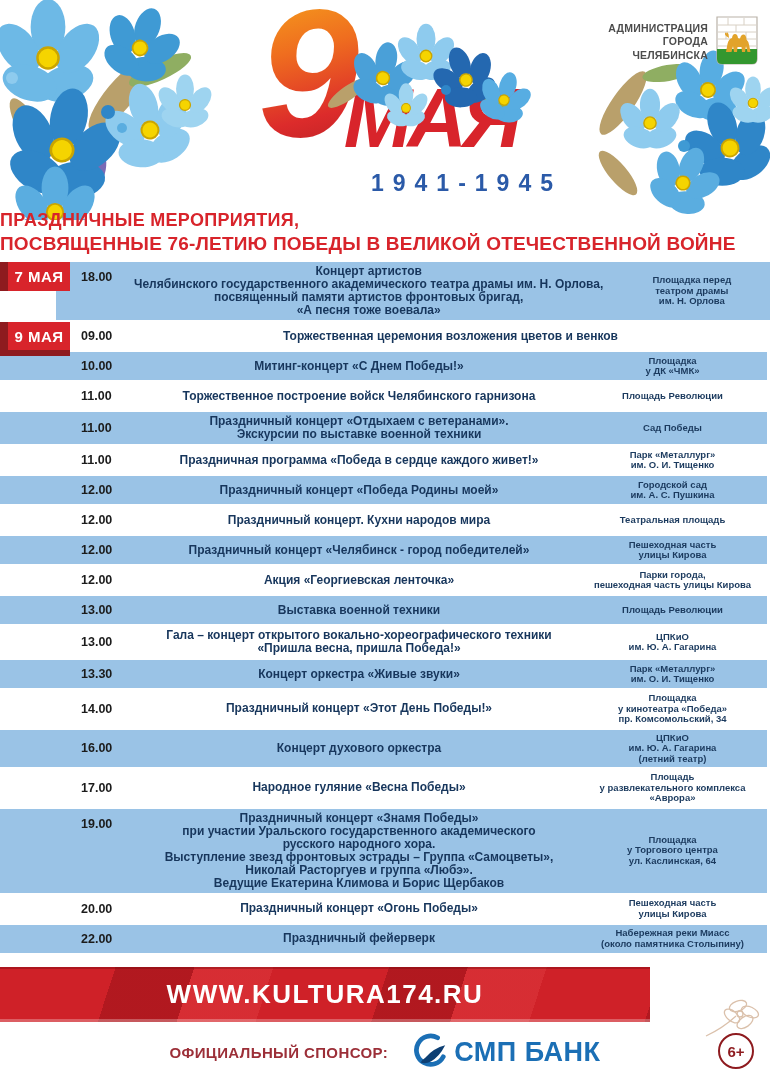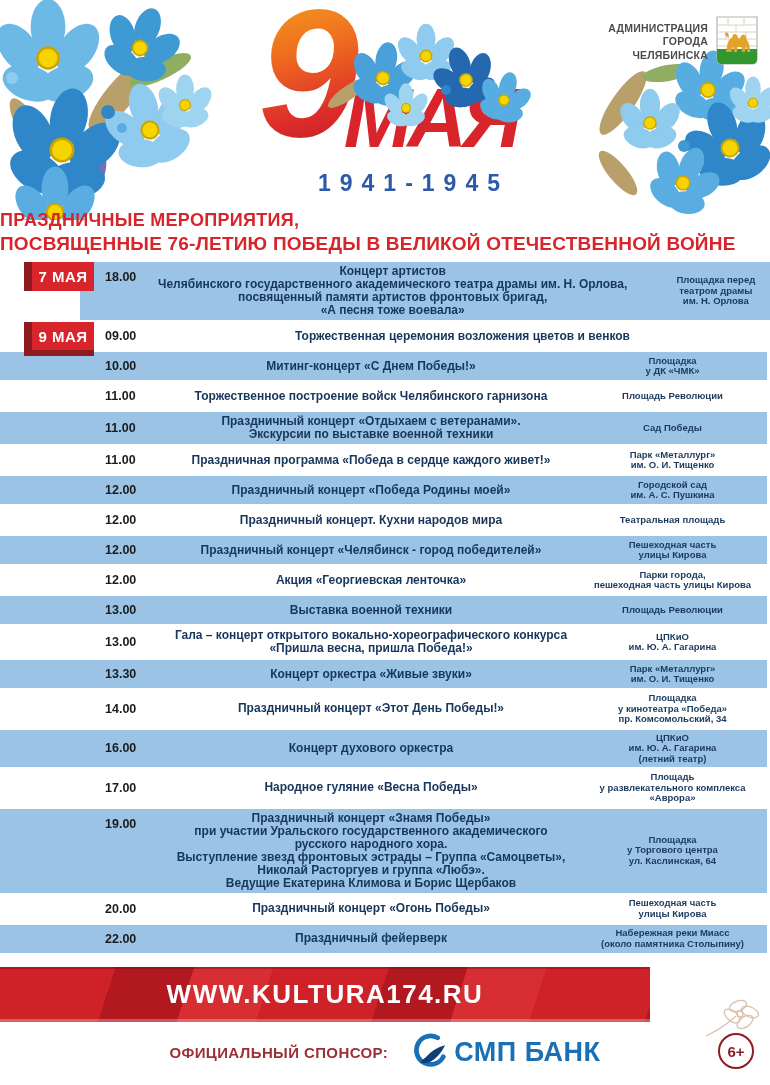--- a/index.html
+++ b/index.html
@@ -11,32 +11,32 @@
   .flowers-left  { position:absolute; left:0; top:0; }
   .flowers-right { position:absolute; left:588px; top:48px; }
   .admin-block { position:absolute; right:12px; top:16px; display:flex; align-items:center; gap:8px; }
   .admin-text { text-align:right; font-weight:bold; font-size:10.5px; line-height:13.5px; color:#4c4c4c; letter-spacing:.2px; padding-top:2px; }
   .logo { position:absolute; left:250px; top:10px; width:300px; height:195px; }
   .logo-nine { position:absolute; left:8px; top:-28px; font-size:182px; line-height:1; font-weight:bold; font-style:italic;
                background:linear-gradient(165deg,#f6a31c 5%,#ef6d1f 38%,#dc2b2b 72%,#b01e24 100%);
                -webkit-background-clip:text; background-clip:text; color:transparent; }
   .logo-may { position:absolute; left:92px; top:66px; font-size:84px; line-height:1; font-weight:bold; font-style:italic;
               color:#d8242b; letter-spacing:-5px; transform:scaleX(.98); }
-  .logo-years { position:absolute; left:68px; top:160px; width:228px; text-align:left; font-size:23px; font-weight:bold;
+  .logo-years { position:absolute; left:84px; top:160px; width:228px; text-align:right; font-size:23px; font-weight:bold;
                 color:#2b5aa8; letter-spacing:9px; }
   .logo-flowers { position:absolute; left:58px; top:8px; }
   .title { position:absolute; left:0; bottom:6px; width:100%; text-align:left; color:#d8242b; font-weight:bold; }
   .title .l1 { font-size:18px; line-height:24px; letter-spacing:.3px; }
   .title .l2 { font-size:19px; line-height:24px; letter-spacing:.2px; }
 
   
   .schedule { position:relative; width:767px; }
   .row { display:flex; min-height:28px; margin-bottom:2px; position:relative; }
   .row.bg-blue-full { background:#9ac3e6; }
-  .row .date-slot { width:56px; flex:none; position:relative;margin-left:24px; }
+  .row .date-slot { width:56px; flex:none; position:relative; }
   .row .row-main { flex:1; display:flex; align-items:center; }
   .row.bg-blue-part .row-main { background:#9ac3e6; }
   .time { width:78px; flex:none; padding-left:25px; font-weight:bold; font-size:12.5px; color:#1b1b1b; }
   .row.tall-event .time { align-self:flex-start; padding-top:8px; }
   .event { flex:1; text-align:center; font-weight:bold; font-size:12px; line-height:13px; color:#17365c; padding:3px 0; }
   .event div { white-space:nowrap; }
   .location { width:183px; flex:none; text-align:center; font-weight:bold; font-size:9.5px; line-height:10.5px; color:#1b3a5e; padding:3px 6px 3px 0; }
   .ribbon { position:absolute; left:0; top:0; width:70px; z-index:2; }
   .ribbon .edge { position:absolute; left:0; top:0; width:8px; background:#8e1b1f; }
   .ribbon .label { position:absolute; left:8px; top:0; width:62px; background:#d8242b; color:#fff; font-weight:bold;
@@ -333,21 +333,21 @@
         <div class="location">
             <div>Площадь Революции</div>
           </div>
       </div>
     </div>
       <div class="row bg-white">
       <div class="date-slot"></div>
       <div class="row-main">
         <div class="time">13.00</div>
         <div class="event">
-            <div>Гала – концерт открытого вокально-хореографического конкурса</div>
+            <div>Гала – концерт открытого вокально-хореографического техники</div>
             <div>«Пришла весна, пришла Победа!»</div>
           </div>
         <div class="location">
             <div>ЦПКиО</div>
             <div>им. Ю. А. Гагарина</div>
           </div>
       </div>
     </div>
       <div class="row bg-blue-full">
       <div class="date-slot"></div>

